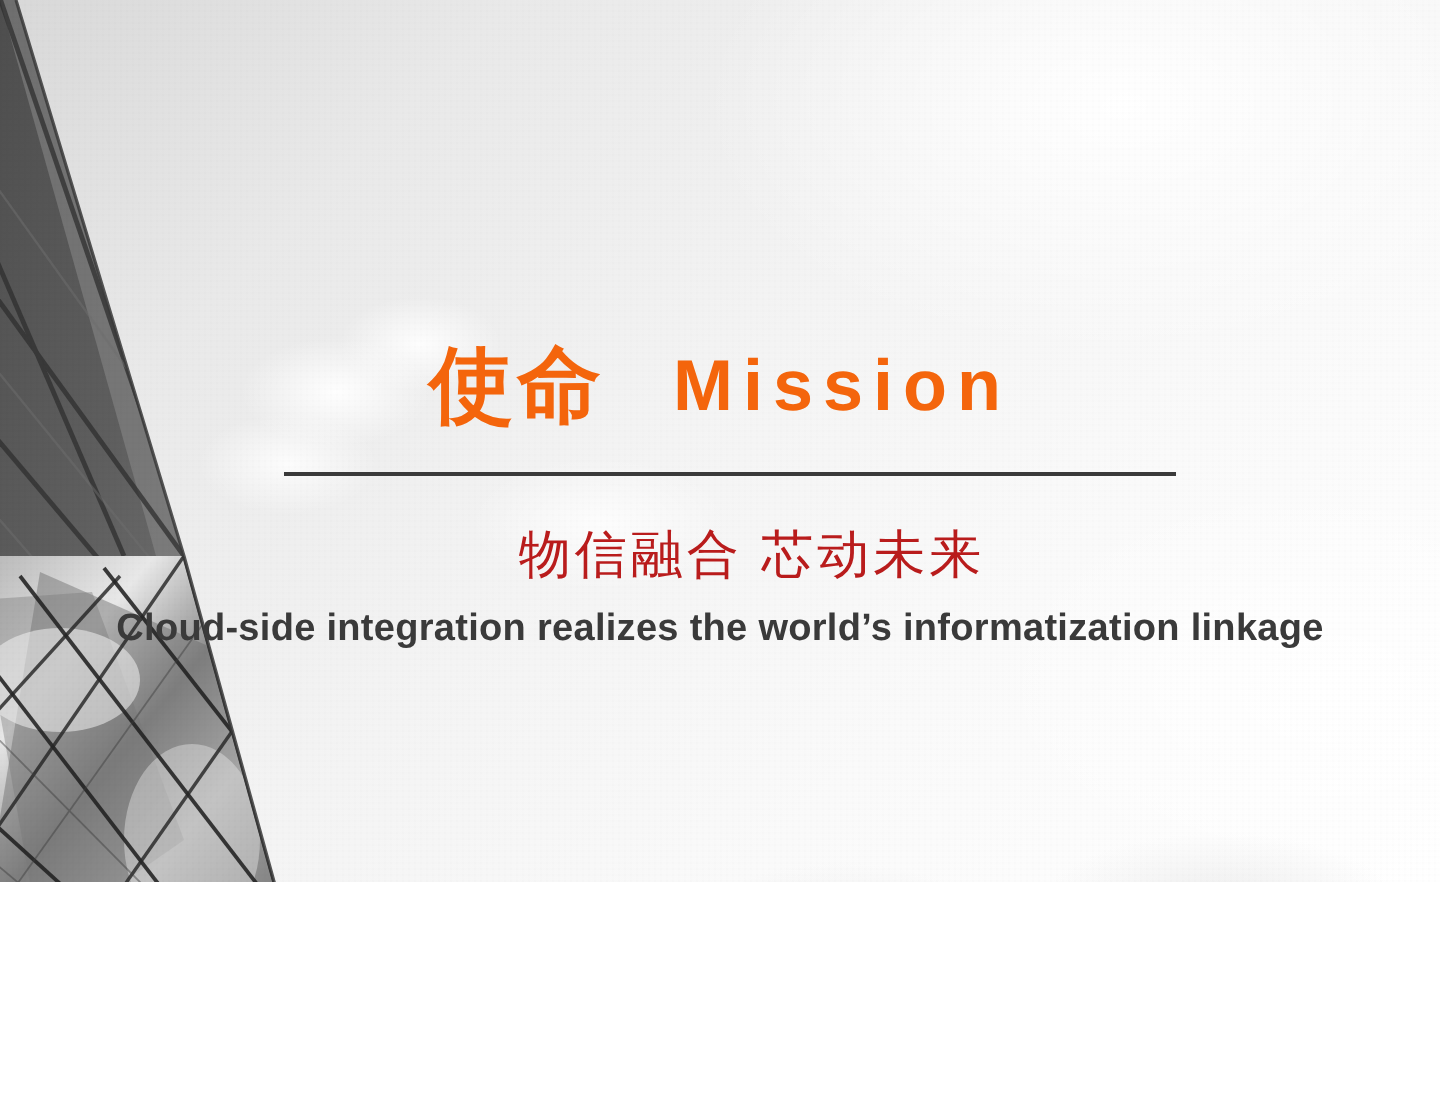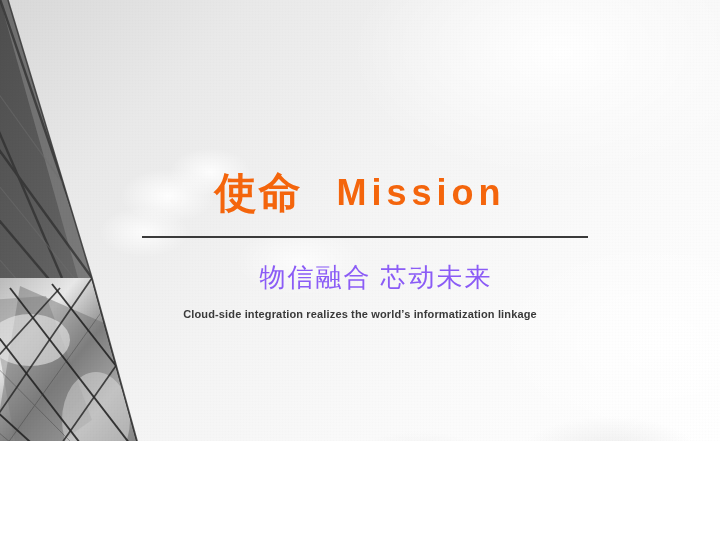--- a/index.html
+++ b/index.html
@@ -88,36 +88,36 @@
   }
 
   .subtitle {
     position: absolute;
     left: 0;
     right: 0;
     top: 261px;
     text-align: center;
     font-size: 26px;
     font-weight: 400;
-    color: #8b5cf6;
+    color: #b91c1c;
     letter-spacing: 2px;
     line-height: 1.25;
     white-space: nowrap;
     padding-left: 32px;
   }
 
   .taglines {
     position: absolute;
     left: 0;
     right: 0;
     top: 303px;
     text-align: center;
   }
   .tagline {
-    font-size: 11px;
+    font-size: 19px;
     font-weight: 600;
     color: #3a3a3a;
     letter-spacing: .15px;
     line-height: 23px;
     white-space: nowrap;
   }
 </style>
 </head>
 <body>
 

